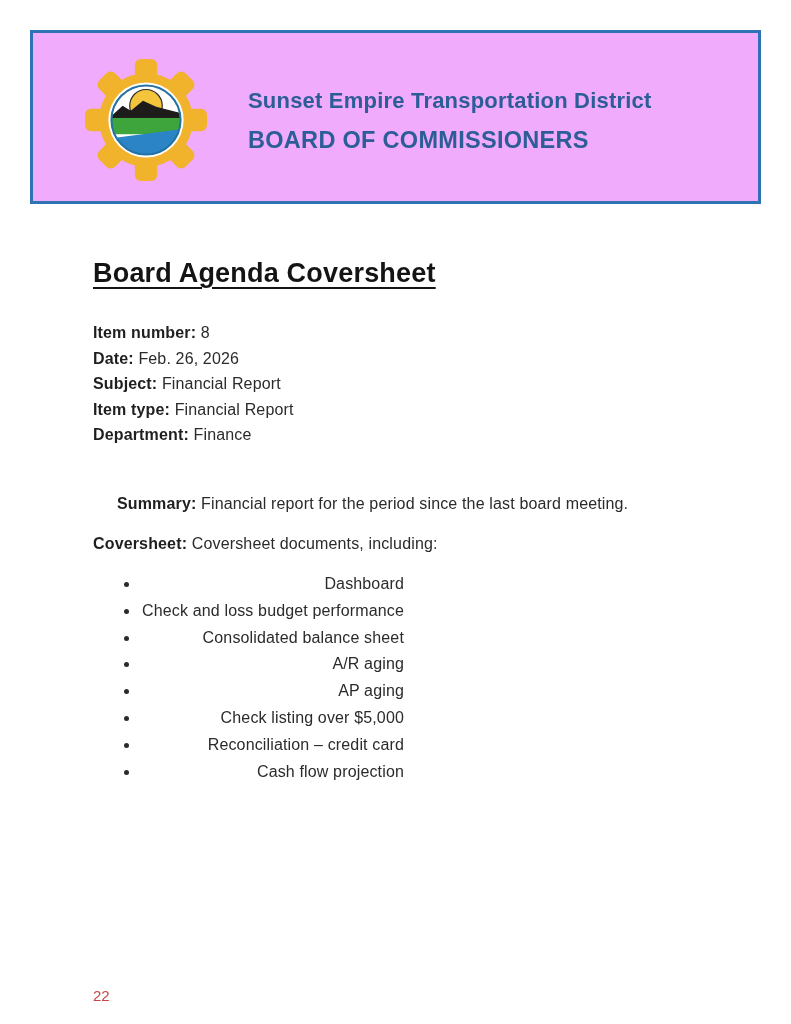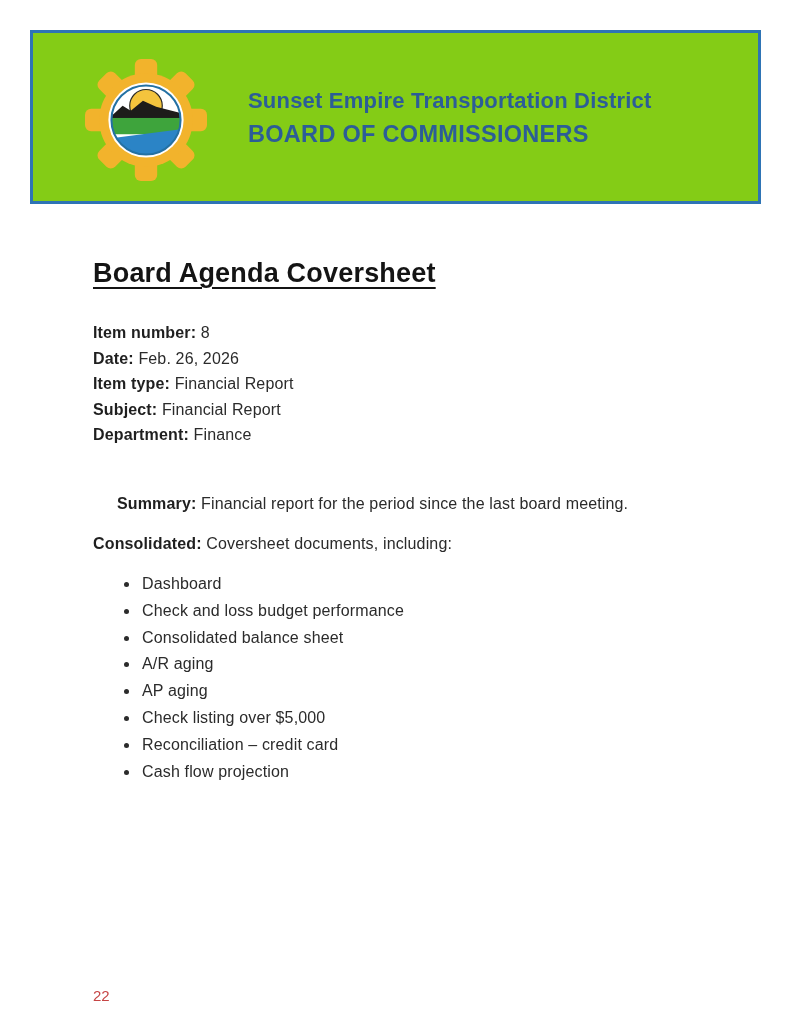--- a/index.html
+++ b/index.html
@@ -11,40 +11,40 @@
     background:#ffffff;
     font-family:"Liberation Sans", sans-serif;
     color:#2b2b2b;
     overflow:hidden;
   }
   
   .header-box {
     position:absolute; left:30px; top:30px;
     width:731px; height:174px;
     border:3px solid var(--border-blue, #2E74B5);
-    background:#84cc16;
+    background:#f0abfc;
   }
   .logo {
     position:absolute; left:52px; top:21px;
     width:122px; height:132px;
   }
   .header-text {
     position:absolute; left:215px; top:54px;
   }
   .org-name {
     font-size:22px; font-weight:bold;
     color:var(--accent-blue, #2C5D97);
     letter-spacing:0.2px;
     line-height:1.25;
   }
   .org-subtitle {
     font-size:23.5px; font-weight:bold;
     color:var(--accent-blue, #2C5D97);
     letter-spacing:0.3px;
-    margin-top:5px;
+    margin-top:11px;
     line-height:1.2;
   }
   
   .doc-title {
     position:absolute; left:93px; top:258px;
     font-size:27px; font-weight:bold; color:#141414;
     letter-spacing:0.2px;
     text-decoration:underline;
     text-decoration-thickness:2px;
     text-underline-offset:5px;
@@ -64,21 +64,21 @@
     position:absolute; left:93px; top:535px;
     font-size:16px; letter-spacing:0.15px;
   }
   .attachment-list {
     position:absolute; left:93px; top:571px;
     font-size:16px; line-height:26.8px;
     letter-spacing:0.15px;
     list-style:disc;
     padding-left:47px;
   }
-  .attachment-list li { padding-left:2px; }
+  .attachment-list li { padding-left:2px;text-align:right; }
   .page-number {
     position:absolute; left:93px; top:987px;
     font-size:15px;
     color:var(--page-red, #C64545);
   }
 </style>
 </head>
 <body>
 
 <div class="page">
@@ -117,32 +117,32 @@
       <div class="org-name">Sunset Empire Transportation District</div>
       <div class="org-subtitle">BOARD OF COMMISSIONERS</div>
     </div>
   </div>
 
   <h1 class="doc-title">Board Agenda Coversheet</h1>
 
   <div class="field-list">
       <div class="field-row"><span class="field-label">Item number:</span> <span class="field-value">8</span></div>
       <div class="field-row"><span class="field-label">Date:</span> <span class="field-value">Feb. 26, 2026</span></div>
+      <div class="field-row"><span class="field-label">Subject:</span> <span class="field-value">Financial Report</span></div>
       <div class="field-row"><span class="field-label">Item type:</span> <span class="field-value">Financial Report</span></div>
-      <div class="field-row"><span class="field-label">Subject:</span> <span class="field-value">Financial Report</span></div>
       <div class="field-row"><span class="field-label">Department:</span> <span class="field-value">Finance</span></div>
     </div>
 
   <p class="summary-para">
     <span class="para-label">Summary:</span>
     <span class="para-value">Financial report for the period since the last board meeting.</span>
   </p>
 
   <p class="attachments-para">
-    <span class="para-label">Consolidated:</span>
+    <span class="para-label">Coversheet:</span>
     <span class="para-value">Coversheet documents, including:</span>
   </p>
 
   <ul class="attachment-list">
       <li>Dashboard</li>
       <li>Check and loss budget performance</li>
       <li>Consolidated balance sheet</li>
       <li>A/R aging</li>
       <li>AP aging</li>
       <li>Check listing over $5,000</li>

